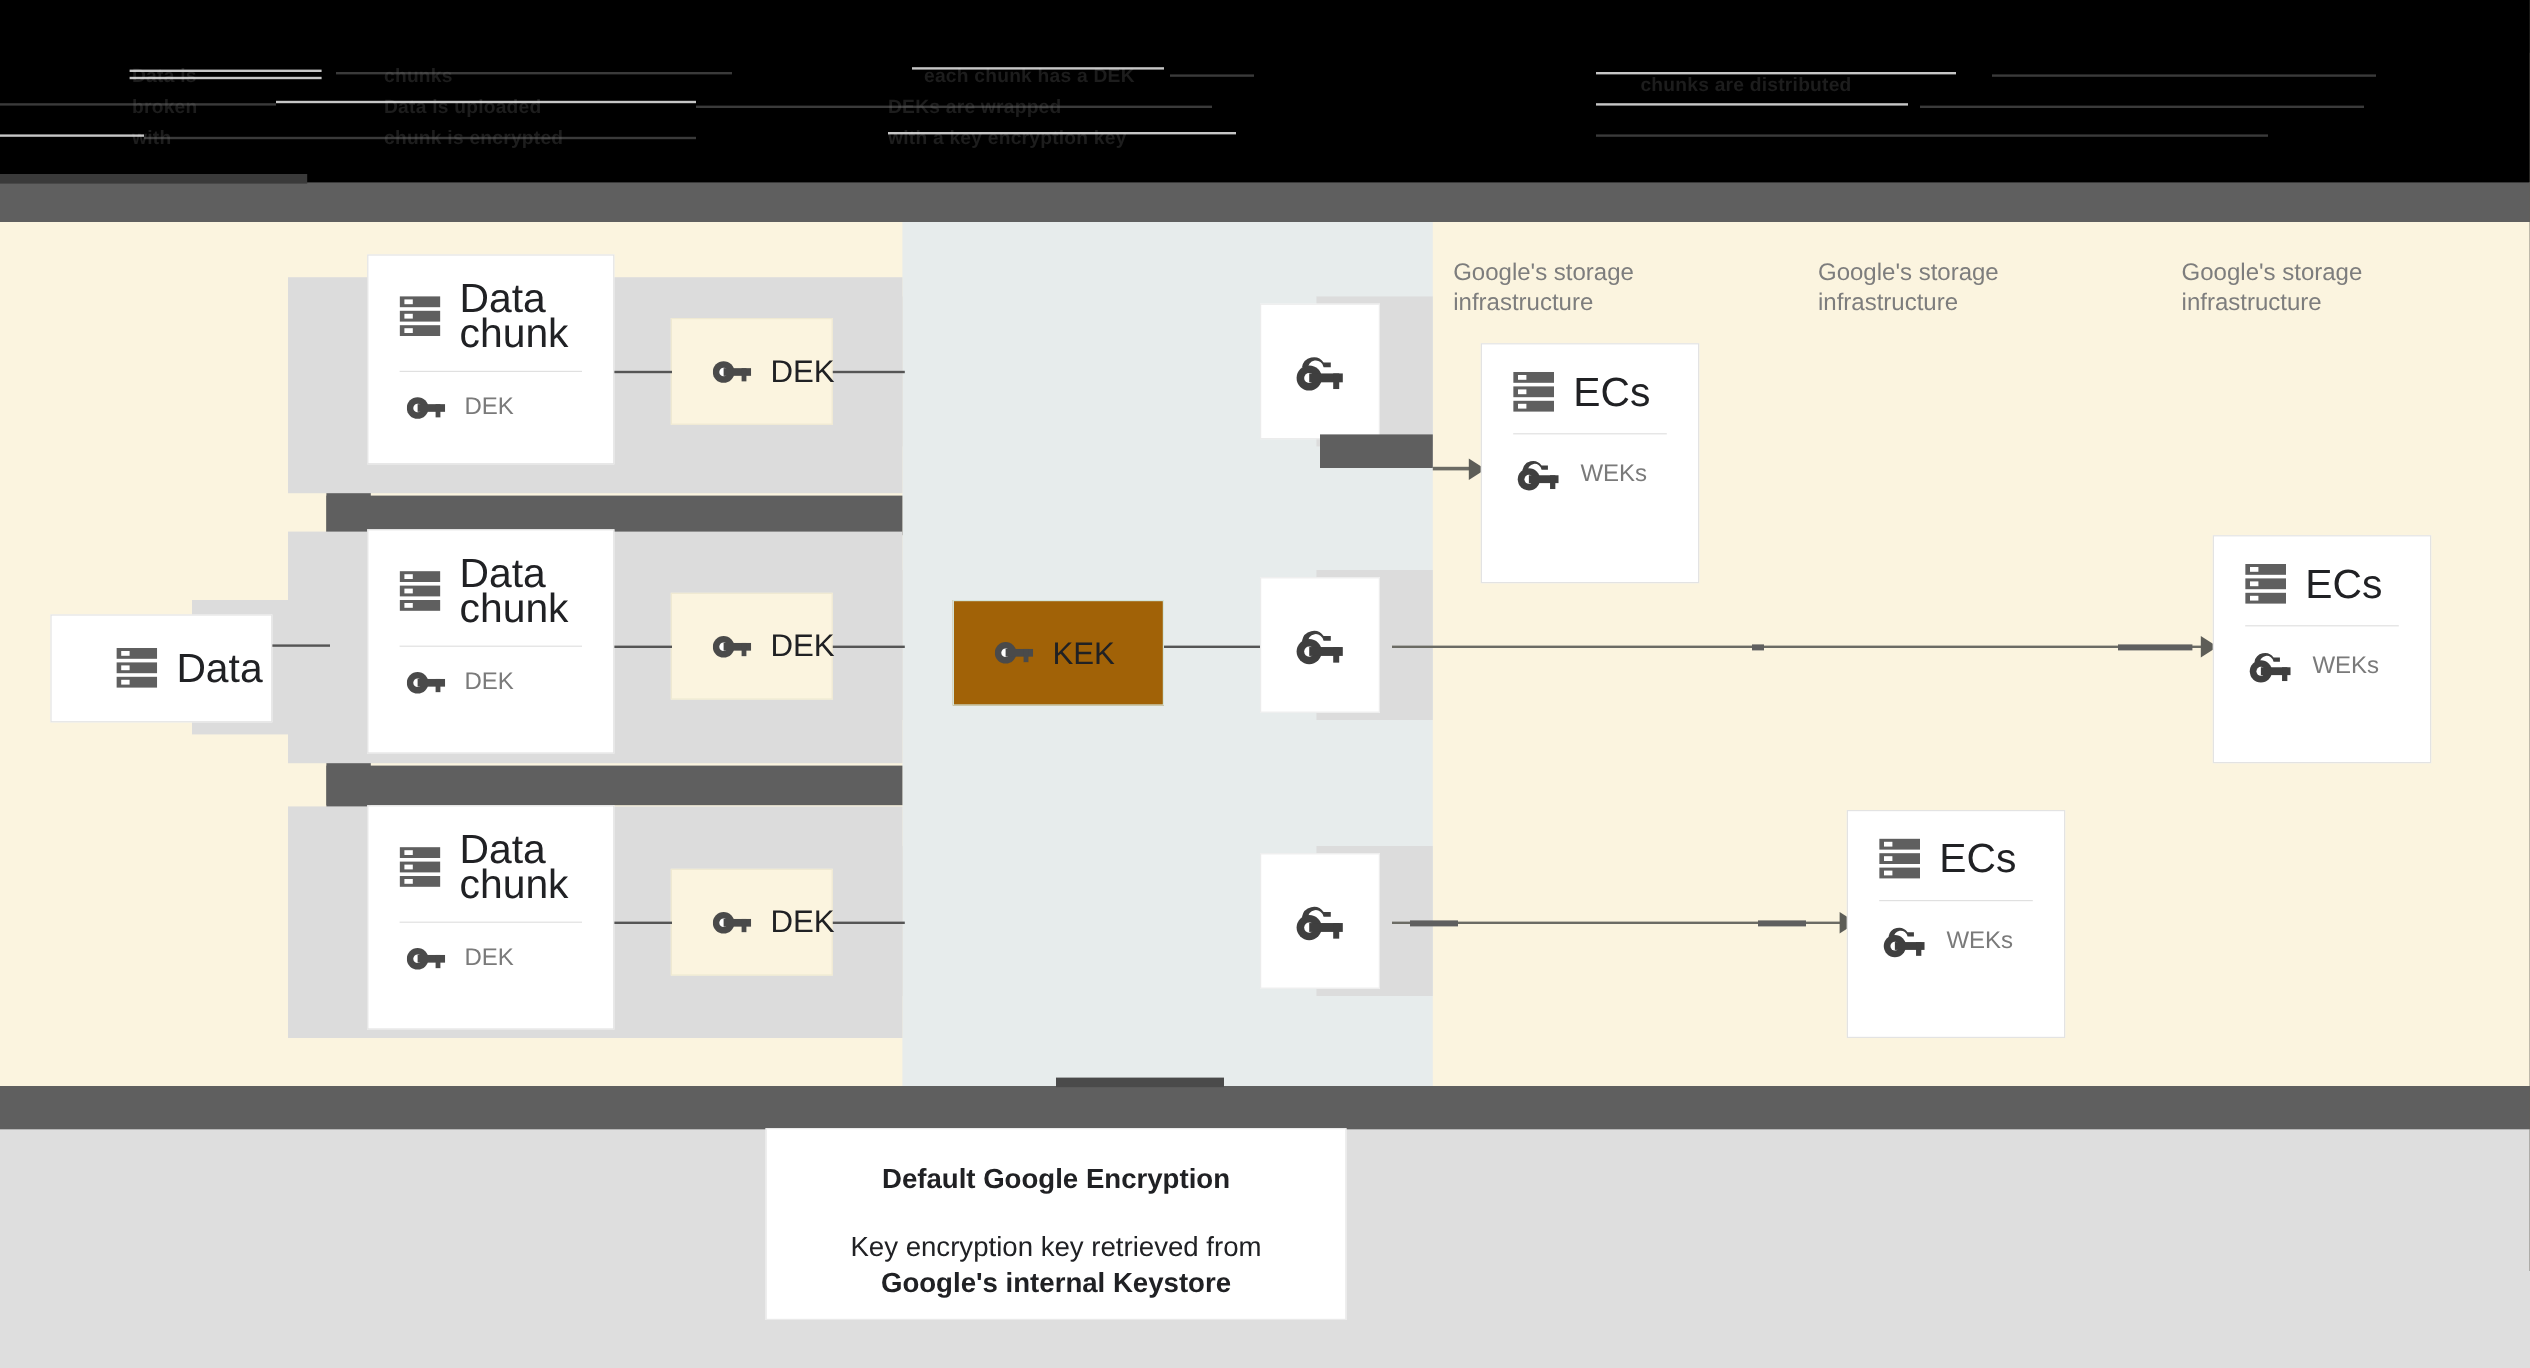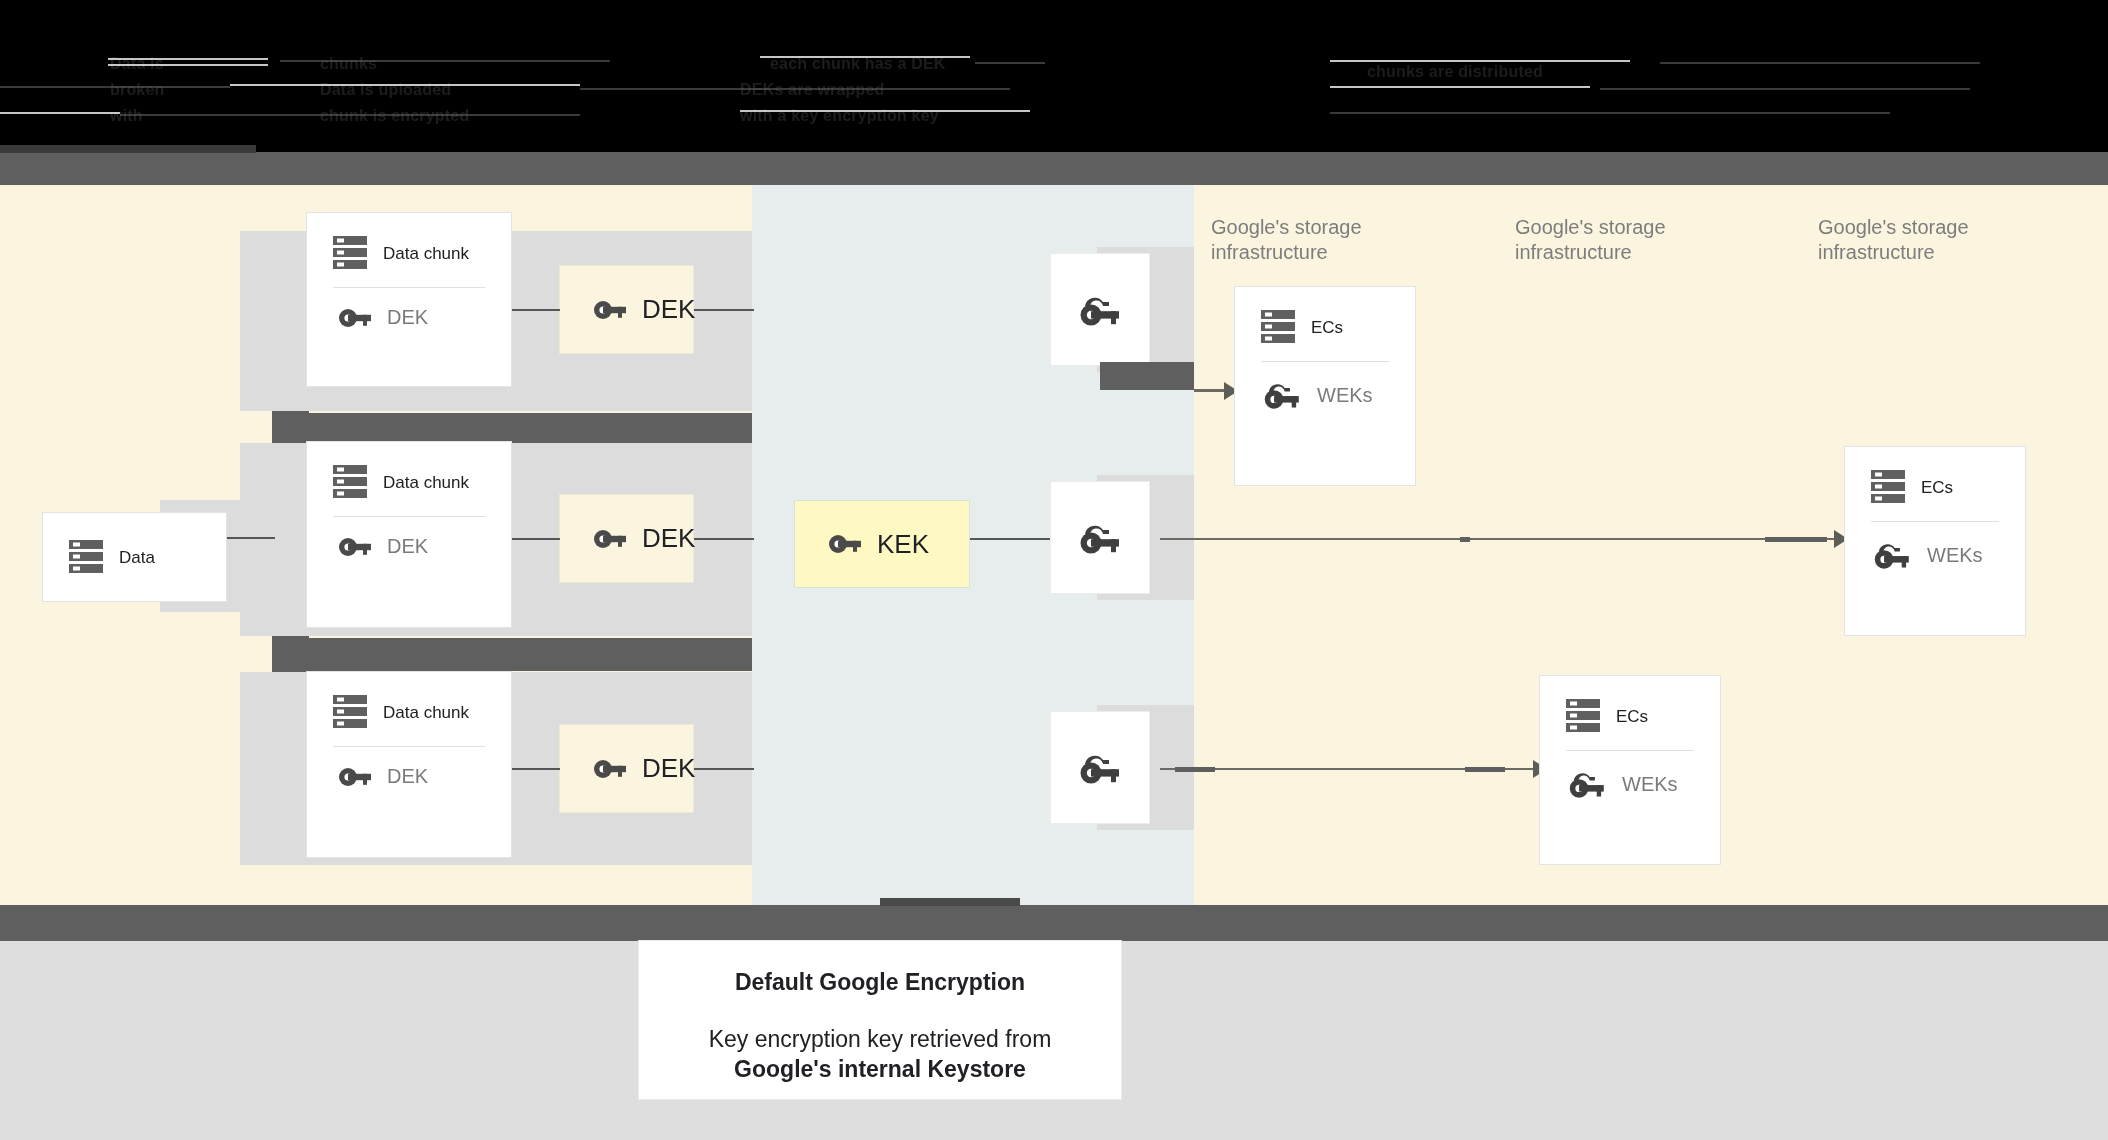--- a/index.html
+++ b/index.html
@@ -26,31 +26,31 @@
   .bluezone{position:absolute;left:752px;top:185px;width:442px;height:720px;background:#e7ecec;}
 
   .footergray{position:absolute;left:0;top:941px;width:2108px;height:199px;background:#dedede;}
 
   
   .greyband{position:absolute;background:#dcdcdc;}
 
   
   .card{position:absolute;background:#ffffff;border:1px solid #e3e3e3;box-sizing:border-box;}
   .card .top{display:flex;align-items:center;gap:16px;padding:22px 0 0 26px;}
-  .card .label{font-size:17px;color:#202124;line-height:29px;}
+  .card .label{font-size:34px;color:#202124;line-height:29px;}
   .card .divider{height:1px;background:#e0e0e0;margin:16px 26px 0 26px;}
   .card .bot{display:flex;align-items:center;gap:16px;padding:18px 0 0 32px;}
   .card .sublabel{font-size:20px;color:#7a7a7a;}
 
   
   .chip{position:absolute;box-sizing:border-box;display:flex;align-items:center;
         justify-content:flex-start;gap:16px;padding-left:34px;border:1px solid #e6e3d4;}
   .chip .chiplabel{font-size:26px;color:#202124;}
   .chip.dek{background:#fbf4df;border-color:#efe9d2;}
-  .chip.kek{background:#fef9c3;border-color:#d4e4d9;}
+  .chip.kek{background:#a16207;border-color:#d4e4d9;}
 
   
   .wekbox{position:absolute;background:#fff;border:1px solid #ececec;box-sizing:border-box;
           display:flex;align-items:center;justify-content:center;}
 
   
   .infra{position:absolute;font-size:20px;line-height:25px;color:#7d7d7d;white-space:pre-line;}
 
   
   .hline{position:absolute;height:2px;background:#555;}
@@ -129,21 +129,21 @@
 
   <div class="greyband" style="left:1097px;top:247px;width:97px;height:125px;"></div>
   <div class="greyband" style="left:1097px;top:475px;width:97px;height:125px;"></div>
   <div class="greyband" style="left:1097px;top:705px;width:97px;height:125px;"></div>
 
   <div class="greyband" style="left:700px;top:247px;width:52px;height:125px;"></div>
   <div class="greyband" style="left:700px;top:475px;width:52px;height:125px;"></div>
   <div class="greyband" style="left:700px;top:705px;width:52px;height:125px;"></div>
 
   <div class="card" style="left:42px;top:512px;width:185px;height:90px;">
-    <div class="top" style="padding-top:26px;">
+    <div class="top" style="padding-top:26px;margin-left:28px;">
       <span>
         <svg class="svgicon" width="34" height="36" viewBox="0 0 34 36">
           <rect x="0" y="1" width="34" height="9" fill="#5f5f5f"></rect>
             <rect x="4" y="3.5" width="7" height="4" fill="#fff"></rect>
           <rect x="0" y="13" width="34" height="9" fill="#5f5f5f"></rect>
             <rect x="4" y="15.5" width="7" height="4" fill="#fff"></rect>
           <rect x="0" y="25" width="34" height="9" fill="#5f5f5f"></rect>
             <rect x="4" y="27.5" width="7" height="4" fill="#fff"></rect>
         </svg>
       </span>

